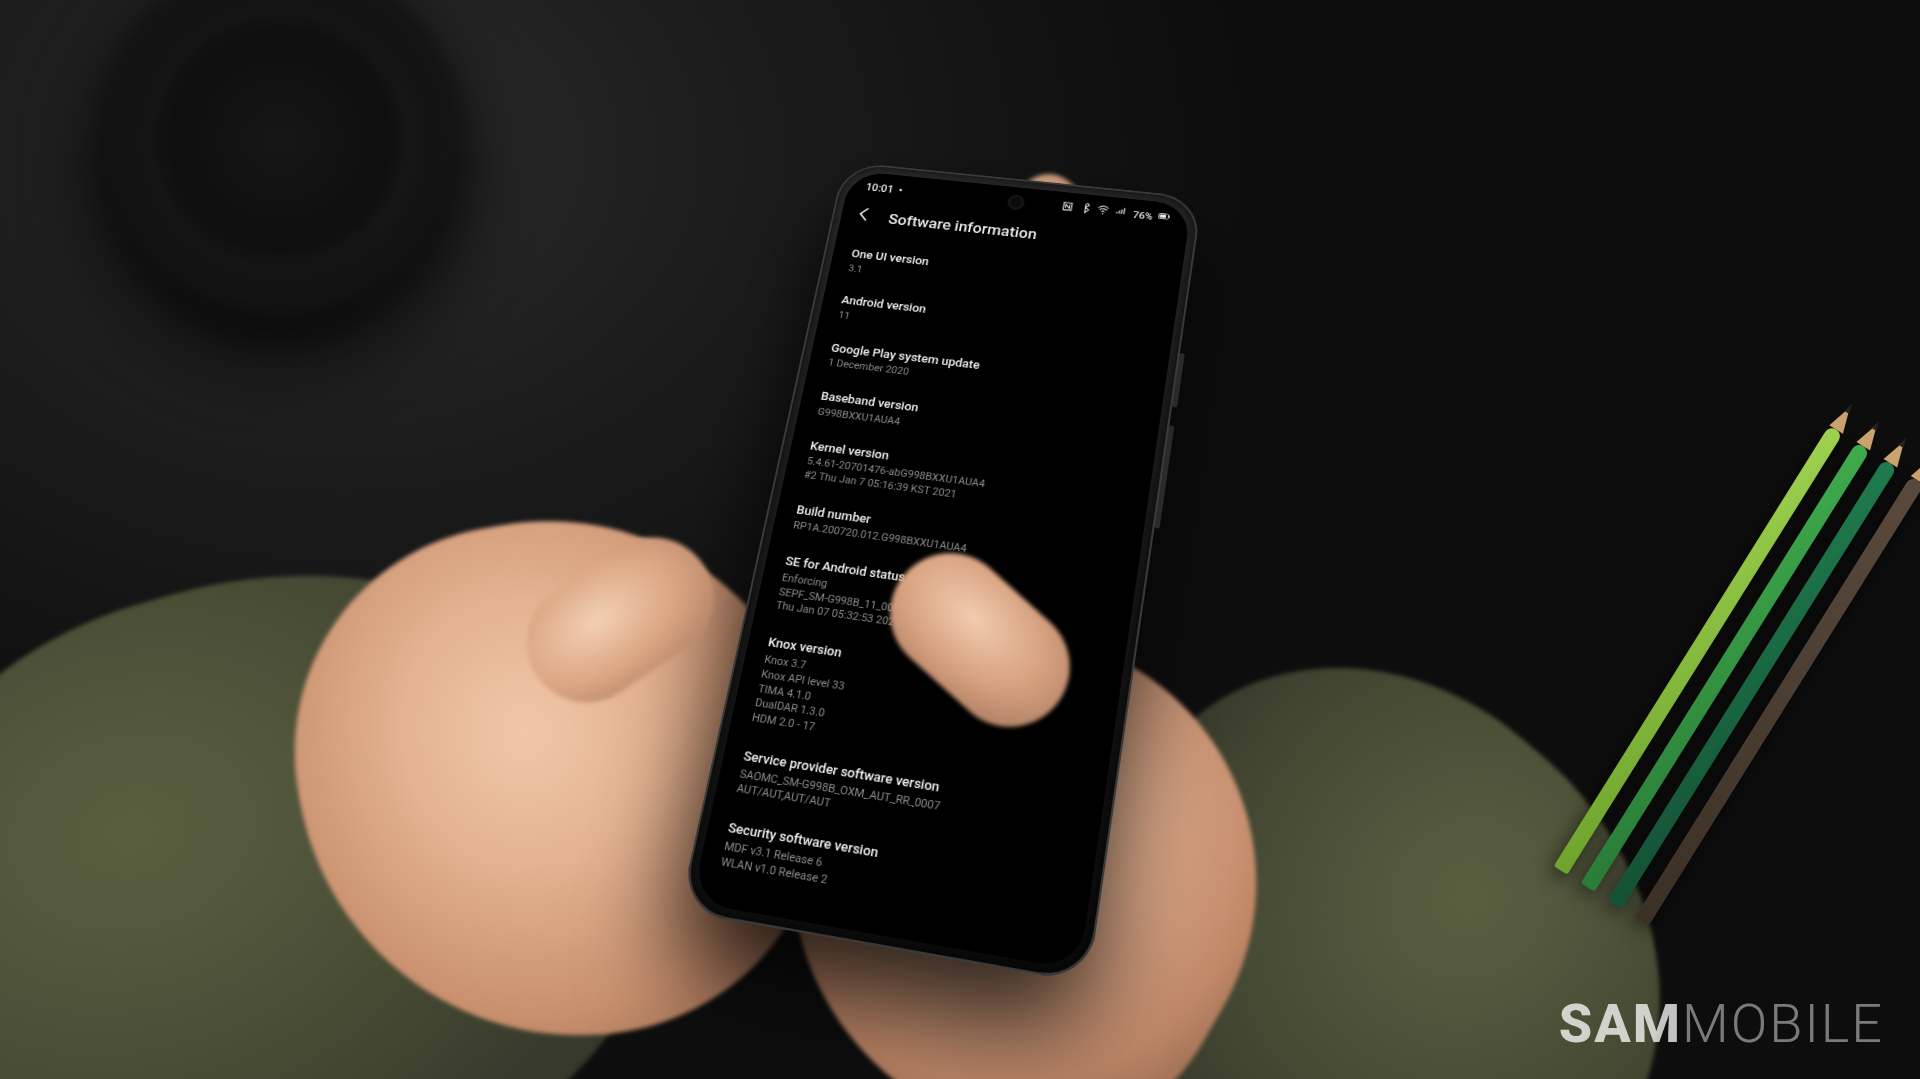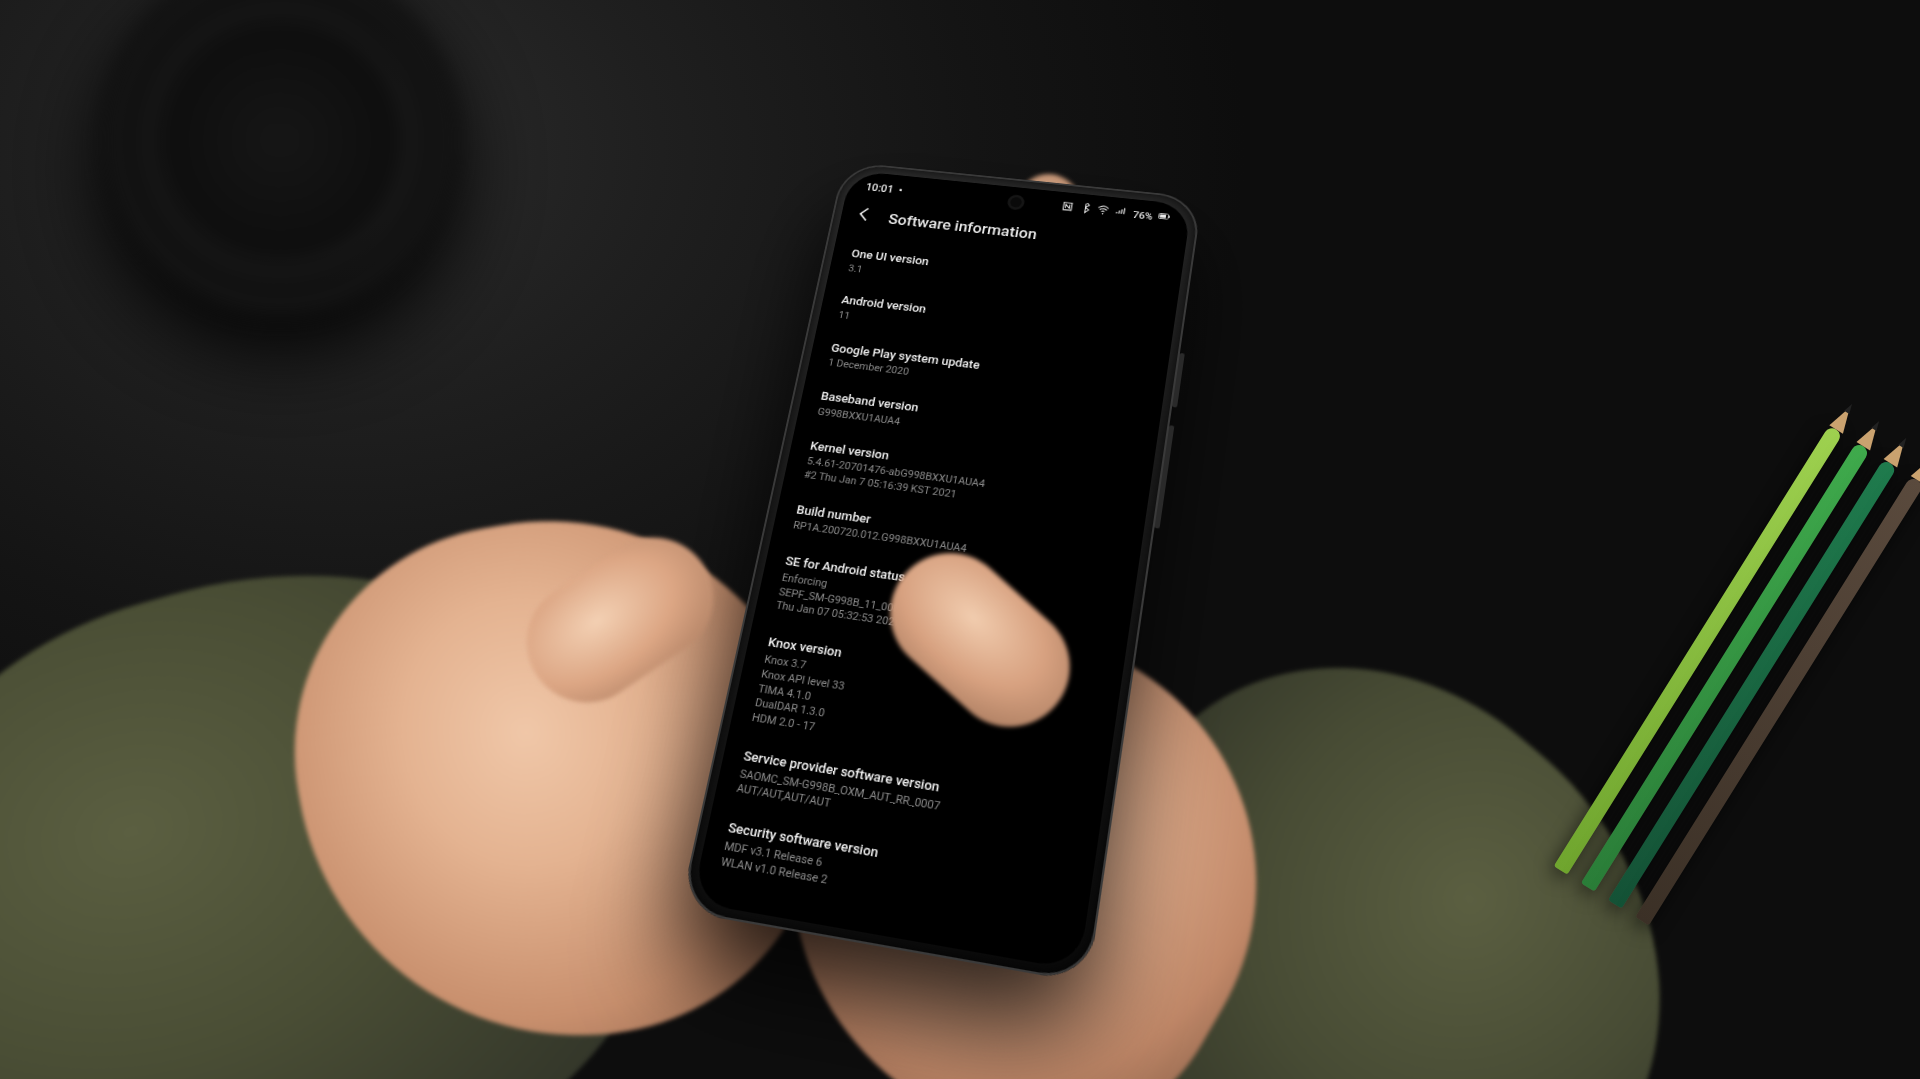--- a/index.html
+++ b/index.html
@@ -313,13 +313,16 @@
   <div class="thumb-l"></div>
   <div class="thumb-r"></div>
 
   <div class="pencils">
     <span class="pencil p1"></span>
     <span class="pencil p2"></span>
     <span class="pencil p3"></span>
     <span class="pencil p4"></span>
   </div>
 
+  <div class="watermark">
+    <b>SAM</b><span>MOBILE</span>
+  </div>
 </div>
 
 </body></html>

